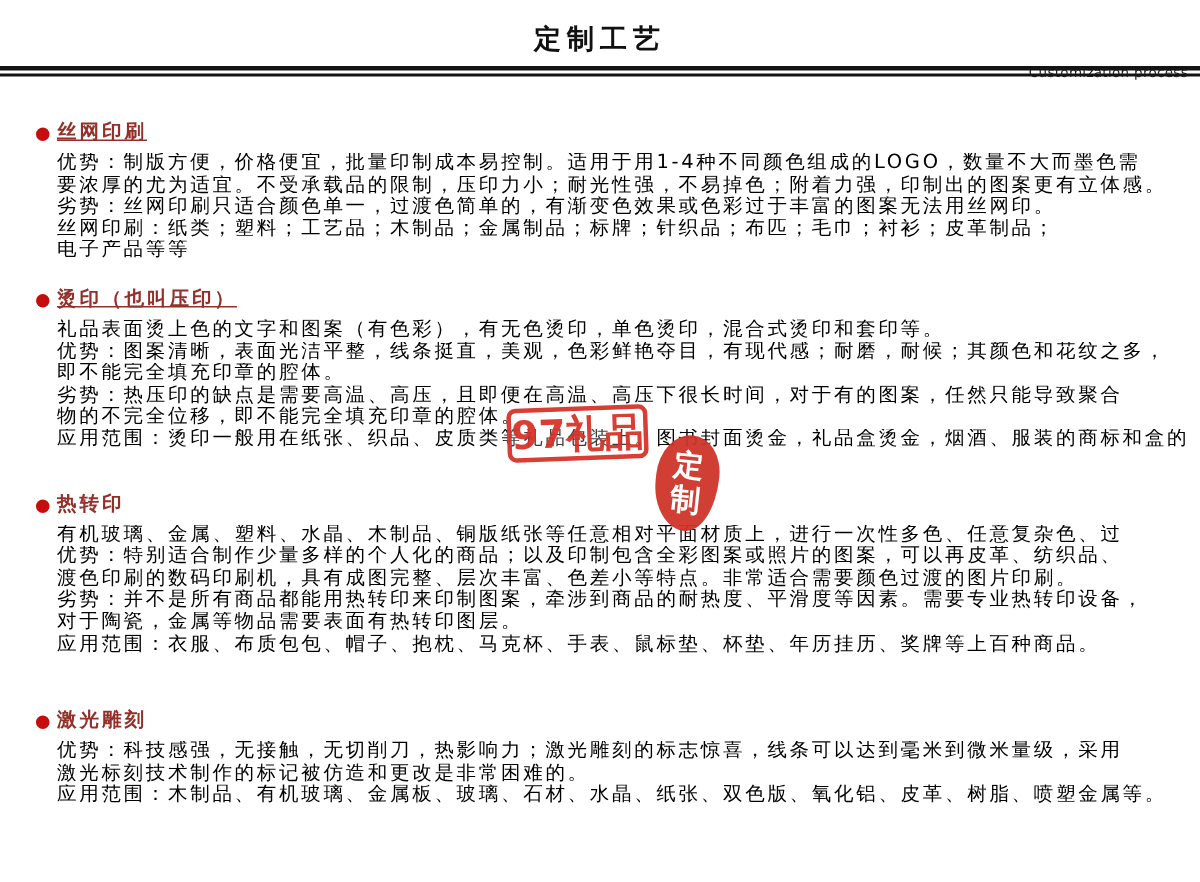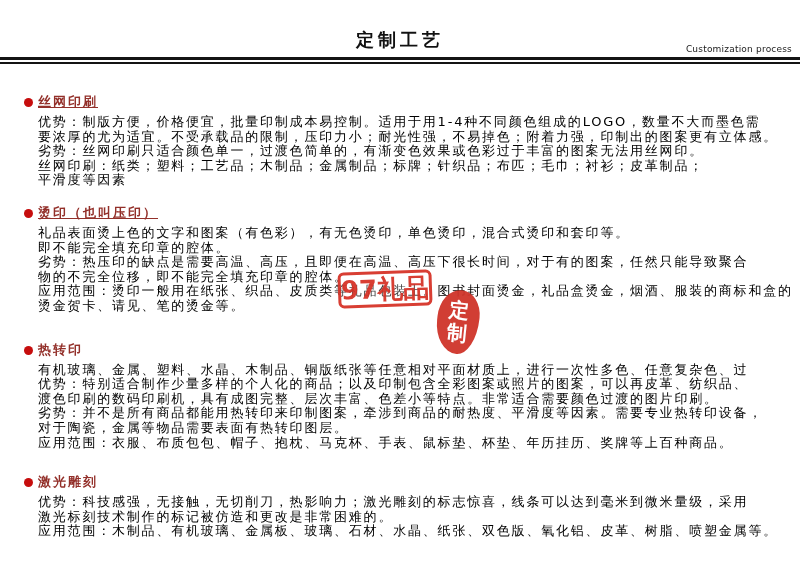--- a/index.html
+++ b/index.html
@@ -3,21 +3,21 @@
 <meta charset="utf-8">
 <style>
   html, body { margin: 0; padding: 0; background: #ffffff; }
   body {
     width: 800px; height: 588px;
     font-family: "DejaVu Sans", sans-serif;
     position: relative; overflow: hidden;
     color: #4d4d4d;
   }
   
-  .header { position: relative; padding-top: 30px; }
+  .header { position: relative; padding-top: 17px; }
   .page-title {
     text-align: center;
     font-size: 18px; font-weight: bold; color: #111;
     letter-spacing: 4px;
     line-height: 20px;
   }
   .page-subtitle {
     position: absolute; right: 8px; top: 44px;
     font-size: 9px; color: #1a1a1a; letter-spacing: 0.2px; margin-left: 48px;
   }
@@ -48,21 +48,21 @@
   .section-body { margin-top: 5px; }
   .line {
     font-size: 13px; letter-spacing: 1.8px;
     line-height: 14.6px; height: 14.6px;
     white-space: nowrap; overflow: hidden;
     color: #000000;
   }
   .s1 { margin-top: 30px; }
   .s2 { margin-top: 17px; }
   .s3 { margin-top: 28px; }
-  .s4 { margin-top: 24px; }
+  .s4 { margin-top: 36px; }
   
   .watermark { position: absolute; left: 0; top: 0; width: 800px; height: 588px; pointer-events: none; }
   .wm-box {
     position: absolute; left: 338px; top: 271px;
     width: 88px; height: 30px;
     border: 3px solid #d63429; border-radius: 6px;
     color: #d63429;
     font-size: 26px; font-weight: 900; letter-spacing: 0px;
     display: flex; align-items: center; justify-content: center;
     transform: rotate(-2deg);
@@ -98,36 +98,36 @@
   <div class="section s1">
     <div class="section-head">
       <span class="bullet"></span>
       <span class="section-title u">丝网印刷</span>
     </div>
     <div class="section-body">
       <div class="line">优势：制版方便，价格便宜，批量印制成本易控制。适用于用1-4种不同颜色组成的LOGO，数量不大而墨色需</div>
       <div class="line">要浓厚的尤为适宜。不受承载品的限制，压印力小；耐光性强，不易掉色；附着力强，印制出的图案更有立体感。</div>
       <div class="line">劣势：丝网印刷只适合颜色单一，过渡色简单的，有渐变色效果或色彩过于丰富的图案无法用丝网印。</div>
       <div class="line">丝网印刷：纸类；塑料；工艺品；木制品；金属制品；标牌；针织品；布匹；毛巾；衬衫；皮革制品；</div>
-      <div class="line">平滑度等因素</div>
+      <div class="line">电子产品等等</div>
     </div>
   </div>
 
   <div class="section s2">
     <div class="section-head">
       <span class="bullet"></span>
       <span class="section-title u">烫印（也叫压印）</span>
     </div>
     <div class="section-body">
       <div class="line">礼品表面烫上色的文字和图案（有色彩），有无色烫印，单色烫印，混合式烫印和套印等。</div>
+      <div class="line">优势：图案清晰，表面光洁平整，线条挺直，美观，色彩鲜艳夺目，有现代感；耐磨，耐候；其颜色和花纹之多，</div>
       <div class="line">即不能完全填充印章的腔体。</div>
       <div class="line">劣势：热压印的缺点是需要高温、高压，且即便在高温、高压下很长时间，对于有的图案，任然只能导致聚合</div>
       <div class="line">物的不完全位移，即不能完全填充印章的腔体。</div>
       <div class="line">应用范围：烫印一般用在纸张、织品、皮质类等礼品包装上。图书封面烫金，礼品盒烫金，烟酒、服装的商标和盒的</div>
-      <div class="line">烫金贺卡、请见、笔的烫金等。</div>
     </div>
   </div>
 
   <div class="section s3">
     <div class="section-head">
       <span class="bullet"></span>
       <span class="section-title">热转印</span>
     </div>
     <div class="section-body">
       <div class="line">有机玻璃、金属、塑料、水晶、木制品、铜版纸张等任意相对平面材质上，进行一次性多色、任意复杂色、过</div>

